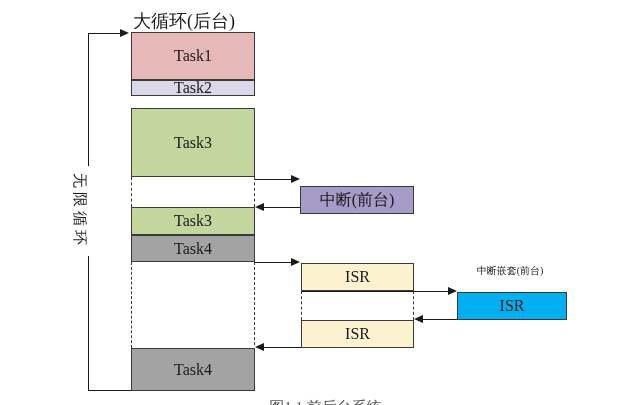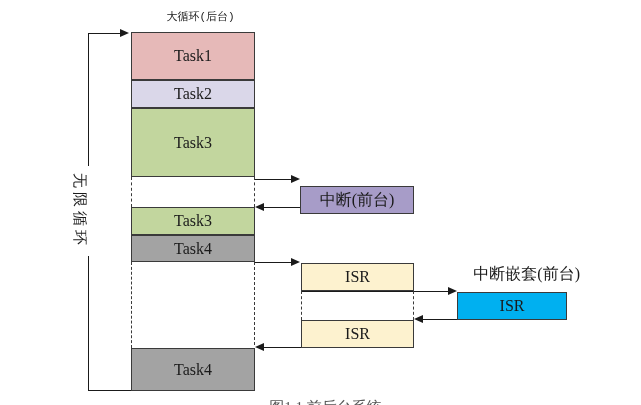--- a/index.html
+++ b/index.html
@@ -12,27 +12,27 @@
     display:flex;align-items:center;justify-content:center;
     font-size:16px;line-height:1;font-family:Liberation Serif, serif;
   }
   .hline{position:absolute;height:0;border-top:1px solid #1a1a1a;}
   .vline{position:absolute;width:0;border-left:1px solid #1a1a1a;}
   .vdash{position:absolute;width:0;border-left:1px dashed #3a3a3a;}
   .ah-r{position:absolute;width:0;height:0;border-style:solid;
         border-width:4px 0 4px 9px;border-color:transparent transparent transparent #1a1a1a;}
   .ah-l{position:absolute;width:0;height:0;border-style:solid;
         border-width:4px 9px 4px 0;border-color:transparent #1a1a1a transparent transparent;}
-  .title{position:absolute;font-size:11px;text-align:center;font-family:Liberation Mono, monospace;}
+  .title{position:absolute;font-size:18px;text-align:left;}
   .vlabel{
     position:absolute;left:35px;top:200px;width:90px;height:22px;
     transform:rotate(90deg);background:#ffffff;text-align:center;
     font-size:15px;letter-spacing:4px;line-height:22px;
   }
-  .side-title{position:absolute;font-size:16px;text-align:right;}
+  .side-title{position:absolute;font-size:10px;text-align:center;}
   .fill-task1{background:#e6b9b8;}
   .fill-task2{background:#dad7e9;}
   .fill-task3{background:#c2d69e;}
   .fill-task4{background:#a3a3a3;}
   .fill-int{background:#a79cc8;}
   .fill-isr{background:#fdf2cf;}
   .fill-isr-blue{background:#00b0f0;}
   .caption{
     position:absolute;left:228px;top:399px;width:195px;height:6px;overflow:hidden;
     font-size:15px;line-height:16px;text-align:center;color:#555;
@@ -47,21 +47,21 @@
   <div class="ah-r" style="left:120px;top:29px;"></div>
   <div class="vline" style="left:88px;top:33px;height:357px;"></div>
   <div class="hline" style="left:88px;top:390px;width:45px;"></div>
   <div class="vlabel">无限循环</div>
 
   <div class="title" style="left:133px;top:9px;width:135px;">大循环(后台)</div>
 
   <div class="box fill-task1" style="left:131px;top:32px;width:124px;height:48px;">
     <span>Task1</span>
   </div>
-  <div class="box fill-task2" style="left:131px;top:80px;width:124px;height:28px;">
+  <div class="box fill-task2" style="left:131px;top:80px;width:124px;height:16px;">
     <span>Task2</span>
   </div>
   <div class="box fill-task3" style="left:131px;top:108px;width:124px;height:69px;">
     <span>Task3</span>
   </div>
   <div class="box fill-task3" style="left:131px;top:207px;width:124px;height:28px;">
     <span>Task3</span>
   </div>
   <div class="box fill-task4" style="left:131px;top:235px;width:124px;height:27px;">
     <span>Task4</span>

